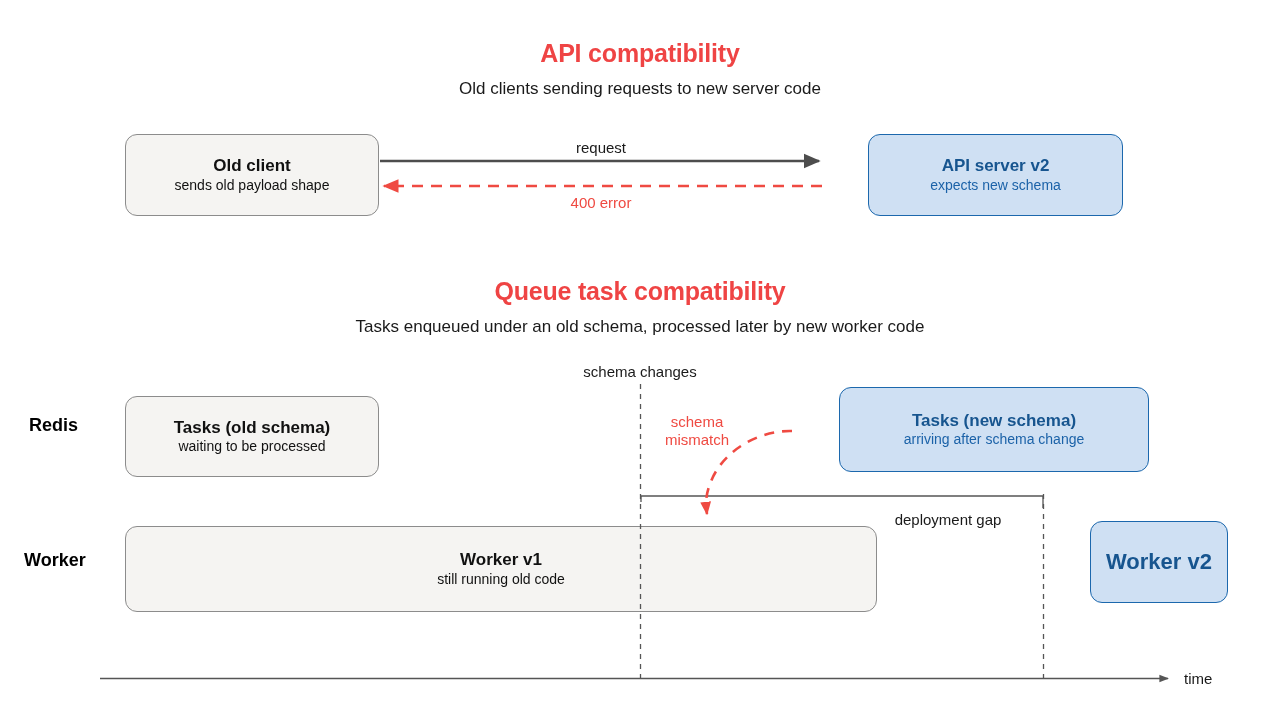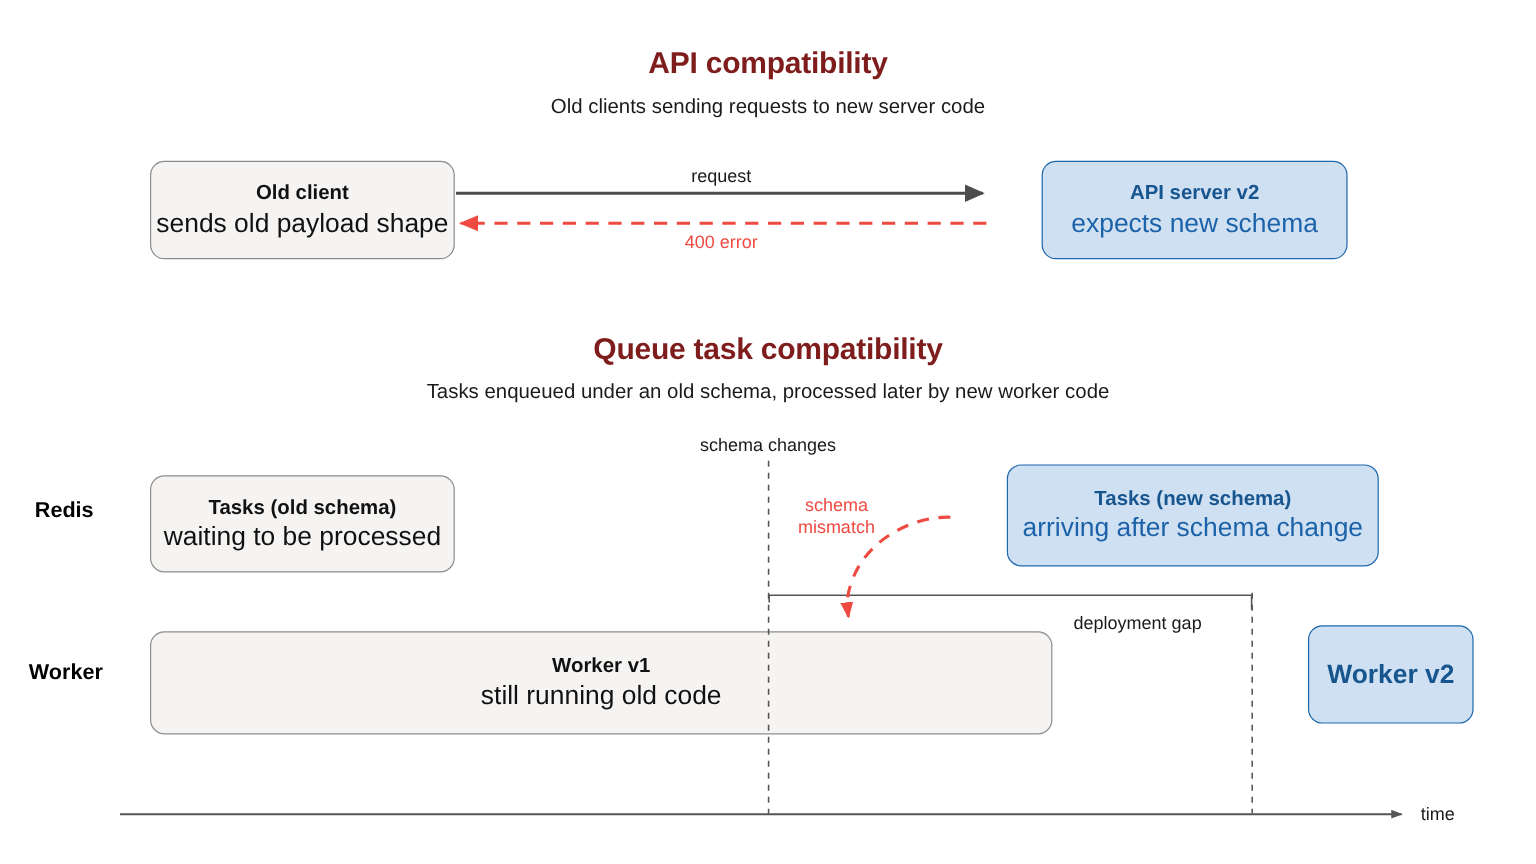--- a/index.html
+++ b/index.html
@@ -23,21 +23,21 @@
   }
 
   
   .section-title {
     position: absolute;
     width: 100%;
     text-align: center;
     font-weight: bold;
     font-size: 25px;
     letter-spacing: -0.2px;
-    color: #7f1d1d;
+    color: #ef4444;
     line-height: 1.1;
   }
   .section-sub {
     position: absolute;
     width: 100%;
     text-align: center;
     font-size: 17px;
     color: #1a1a1a;
     line-height: 1.1;
   }
@@ -55,21 +55,21 @@
     box-sizing: border-box;
     border-radius: 12px;
     display: flex;
     flex-direction: column;
     align-items: center;
     justify-content: center;
     text-align: center;
     line-height: 1.28;
   }
   .node .t1 { font-weight: bold; font-size: 17px; text-align: right; }
-  .node .t2 { font-size: 22px; }
+  .node .t2 { font-size: 14px; }
 
   .node.grey {
     background: #f5f4f2;
     border: 1.3px solid #8c8c8c;
     color: #111111;
   }
   .node.blue {
     background: #cfe0f3;
     border: 1.6px solid #1c68ad;
     color: #1b5aa0;

